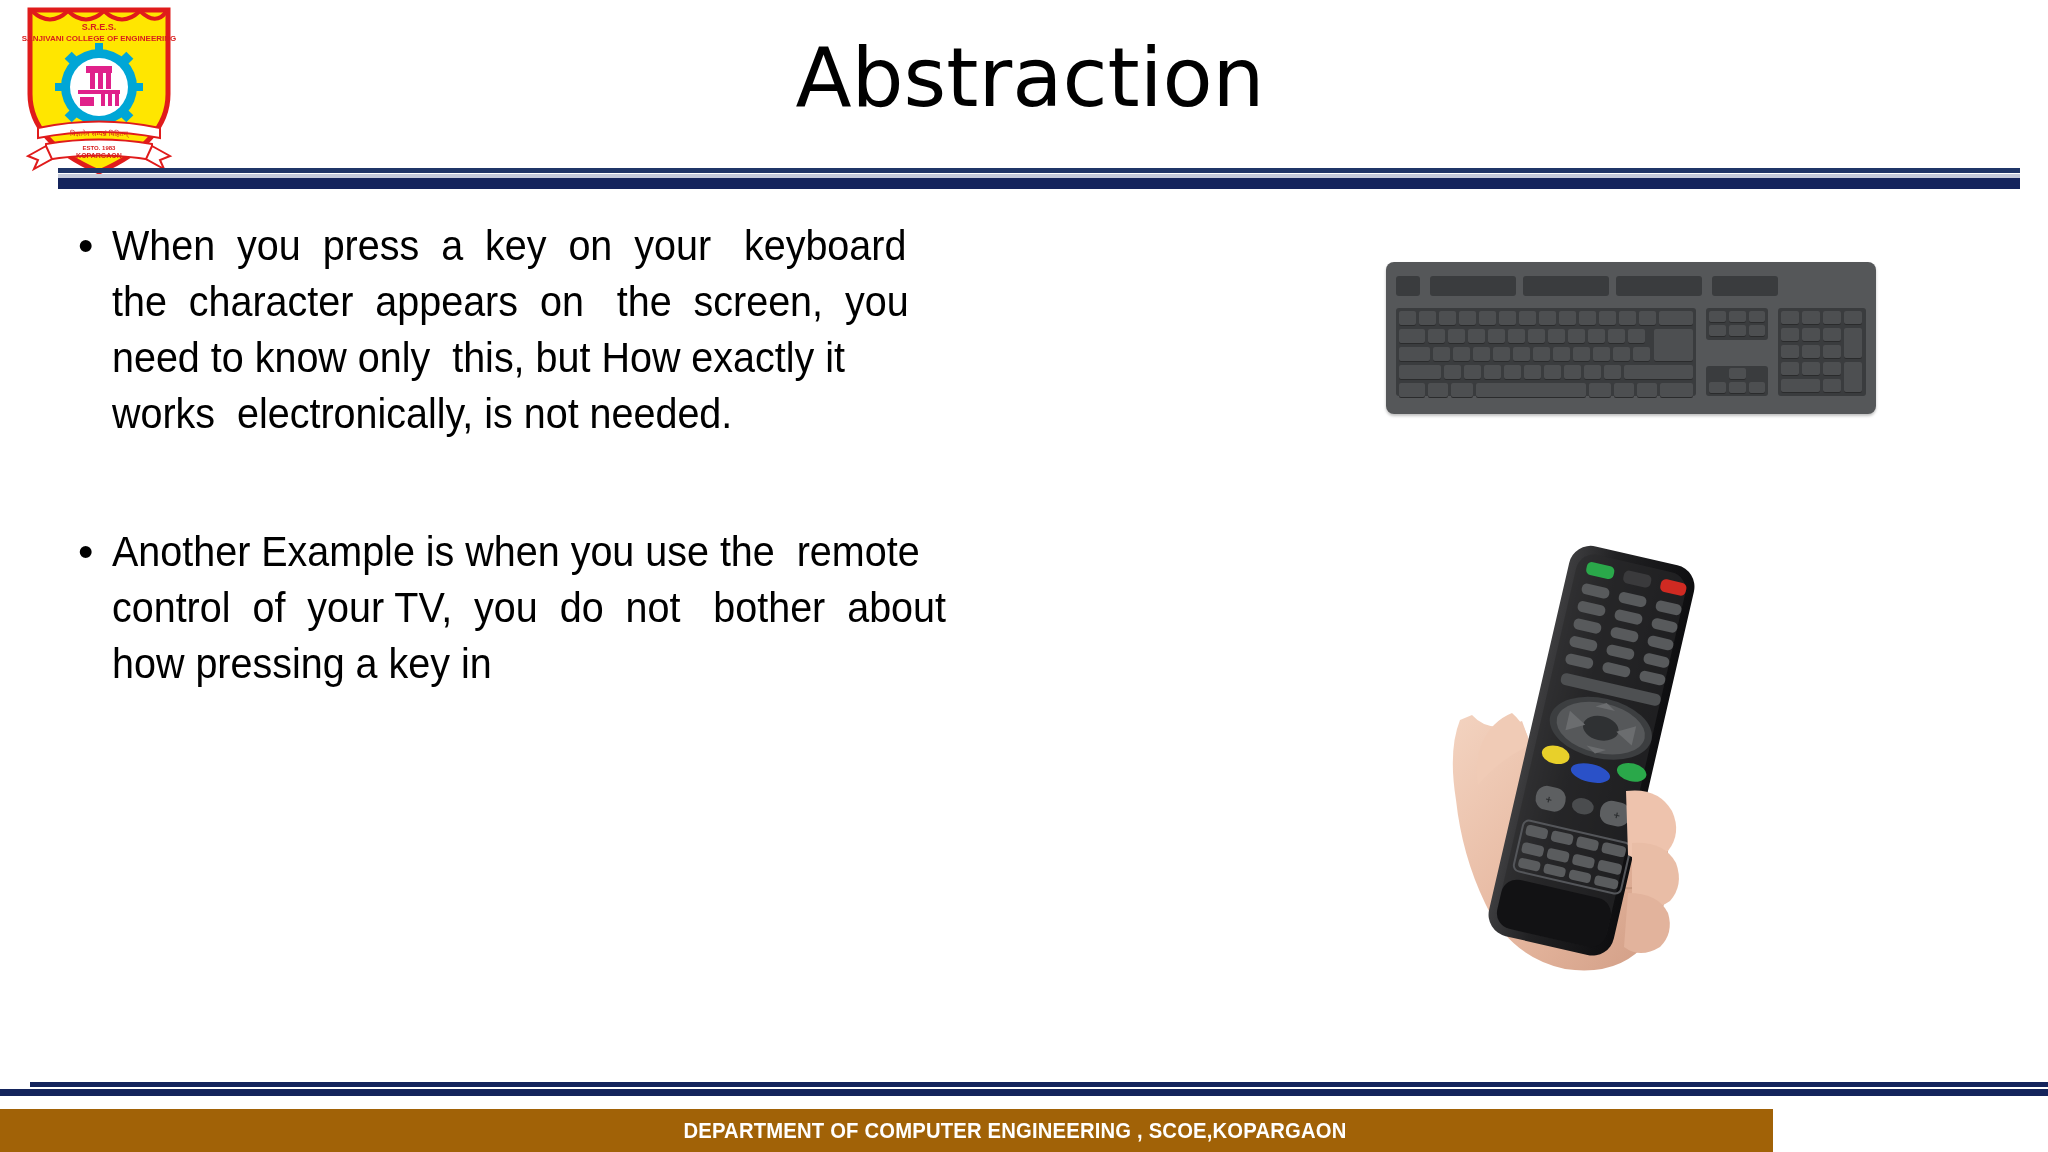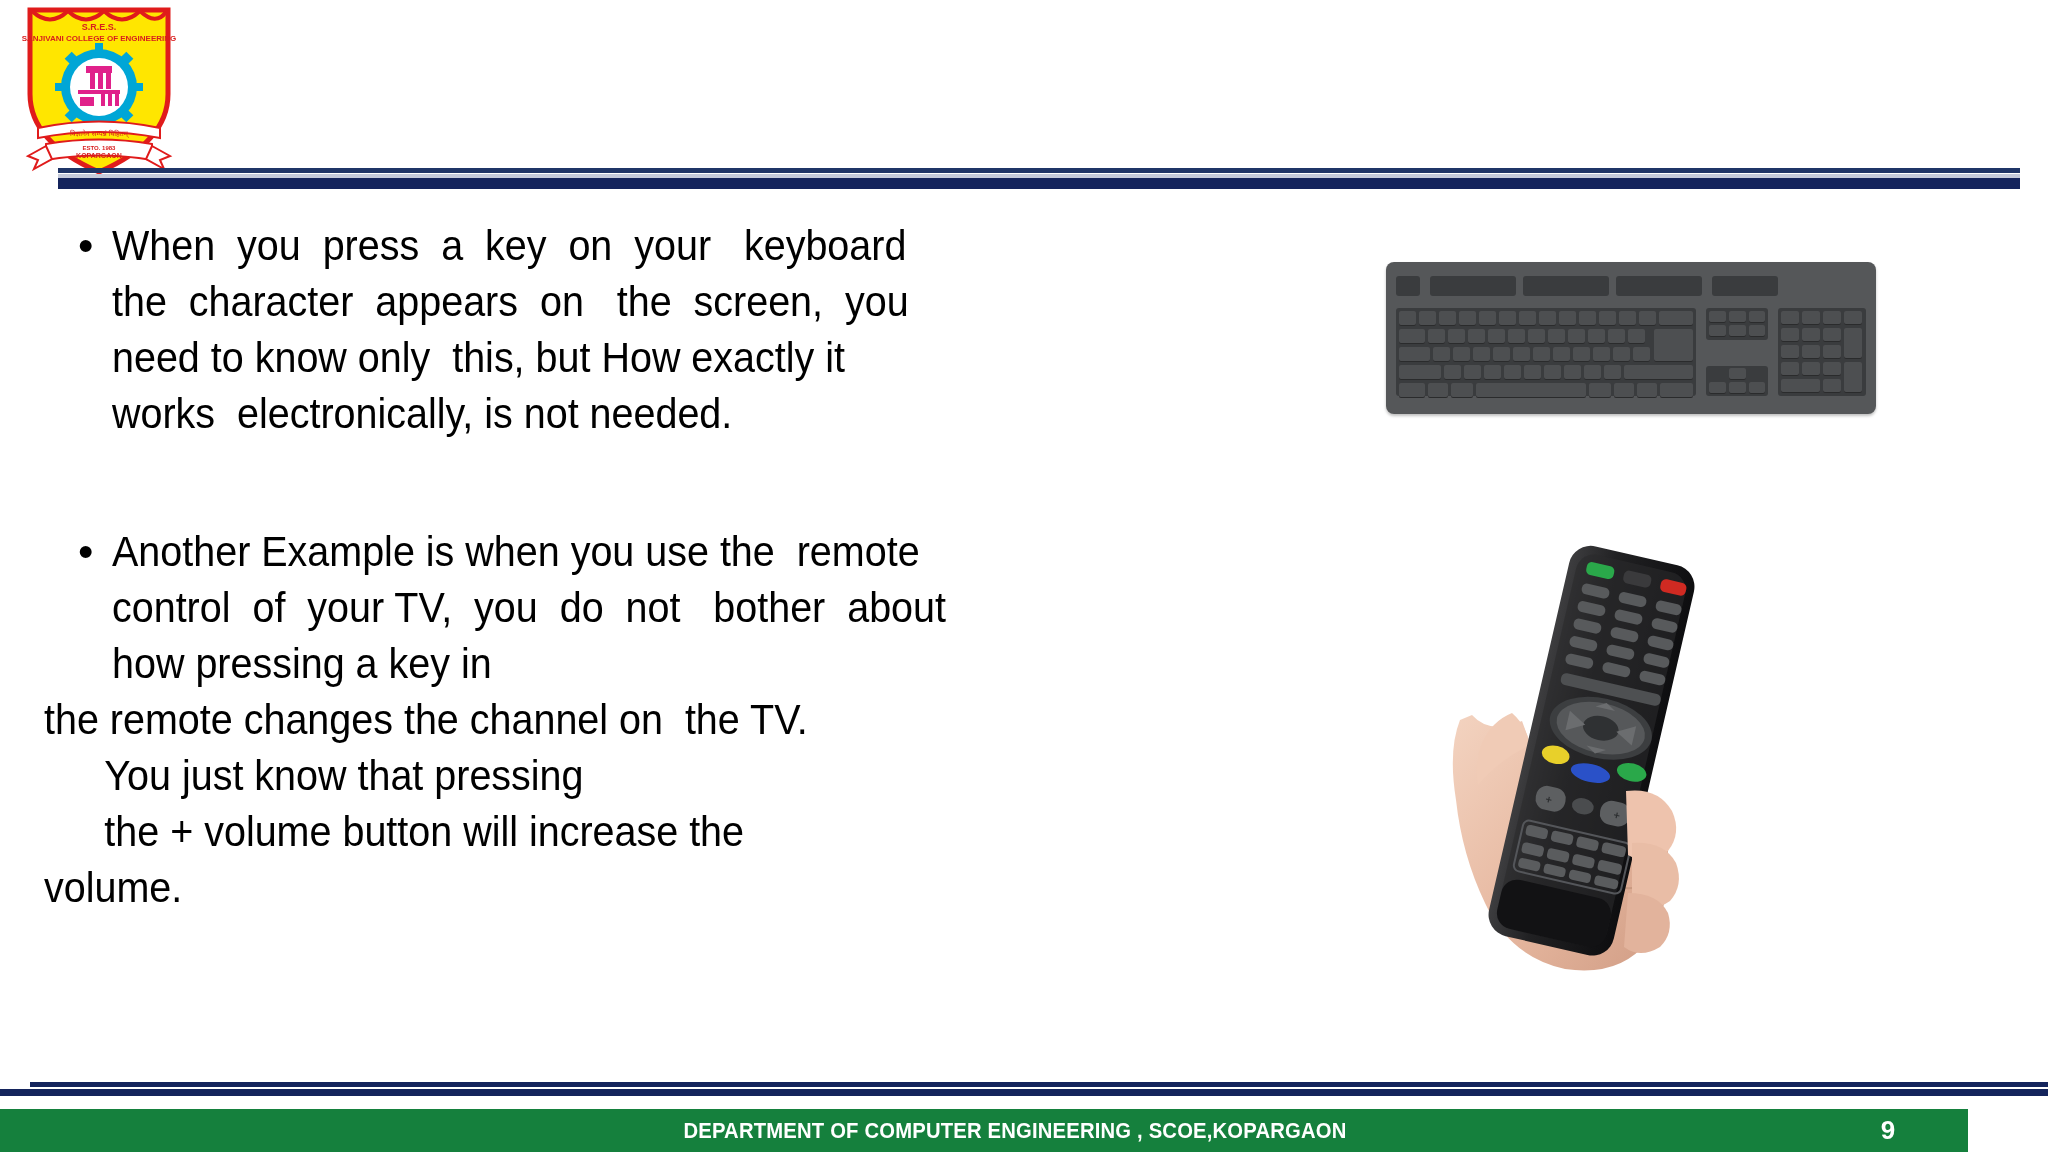--- a/index.html
+++ b/index.html
@@ -159,23 +159,23 @@
     width: 2018px; height: 5px; background: #14245c;
   }
   .footer-rule .f2 {
     position: absolute; left: 0; top: 7px;
     width: 2048px; height: 7px; background: #14245c;
   }
   .footer-bar {
     position: absolute;
     left: 0;
     top: 1109px;
-    width: 1968px;
+    width: 1773px;
     height: 43px;
-    background: #15803d;
+    background: #a16207;
   }
   .footer-text {
     position: absolute;
     left: 0; top: 0;
     width: 2030px;
     height: 43px;
     line-height: 43px;
     text-align: center;
     color: #ffffff;
     font-size: 22px;
@@ -243,20 +243,21 @@
       <text x="79" y="134" text-anchor="middle" fill="#d81e1e" font-family="'Liberation Sans',sans-serif" font-size="7">विज्ञानेन सम्पन्नं विहितम्</text>
       <path d="M26 142 Q79 133 132 142 L132 158 Q79 149 26 158 Z" fill="#ffffff" stroke="#e01b1b" stroke-width="2"></path>
       <text x="79" y="148" text-anchor="middle" fill="#d81e1e" font-family="'Liberation Sans',sans-serif" font-size="6" font-weight="bold">ESTO. 1983</text>
       <text x="79" y="156" text-anchor="middle" fill="#d81e1e" font-family="'Liberation Sans',sans-serif" font-size="7" font-weight="bold">KOPARGAON</text>
 
       <path d="M26 144 L8 154 L18 158 L14 167 L32 157 Z" fill="#ffffff" stroke="#e01b1b" stroke-width="2"></path>
       <path d="M132 144 L150 154 L140 158 L144 167 L126 157 Z" fill="#ffffff" stroke="#e01b1b" stroke-width="2"></path>
     </svg>
   </div>
 
+  <div class="title">Abstraction</div>
 
   <div class="title-rule">
     <div class="r1"></div>
     <div class="r2"></div>
     <div class="r3"></div>
   </div>
 
   <div class="body-text">
 
     <div class="bullet-block">
@@ -273,26 +274,20 @@
 
     <div class="bullet-block">
       <div class="bullet-dot">•</div>
       <div class="blk-lines">
         <div class="ln">Another Example is when you use the  remote</div>
         <div class="ln">control  of  your TV,  you  do  not   bother  about</div>
         <div class="ln">how pressing a key in</div>
       </div>
     </div>
 
-    <div>
-      <div class="ln outdent">the remote changes the channel on  the TV.</div>
-      <div class="ln indent-sm">You just know that pressing</div>
-      <div class="ln indent-sm">the + volume button will increase the</div>
-      <div class="ln outdent">volume.</div>
-    </div>
   </div>
 
   <div class="keyboard-wrap">
     <div class="kb-body">
       <div class="kb-plate">
 
         <div class="kb-grp" style="left:0;top:4px;width:24px;height:20px;"></div>
         <div class="kb-grp" style="left:34px;top:4px;width:86px;height:20px;"></div>
         <div class="kb-grp" style="left:127px;top:4px;width:86px;height:20px;"></div>
         <div class="kb-grp" style="left:220px;top:4px;width:86px;height:20px;"></div>

